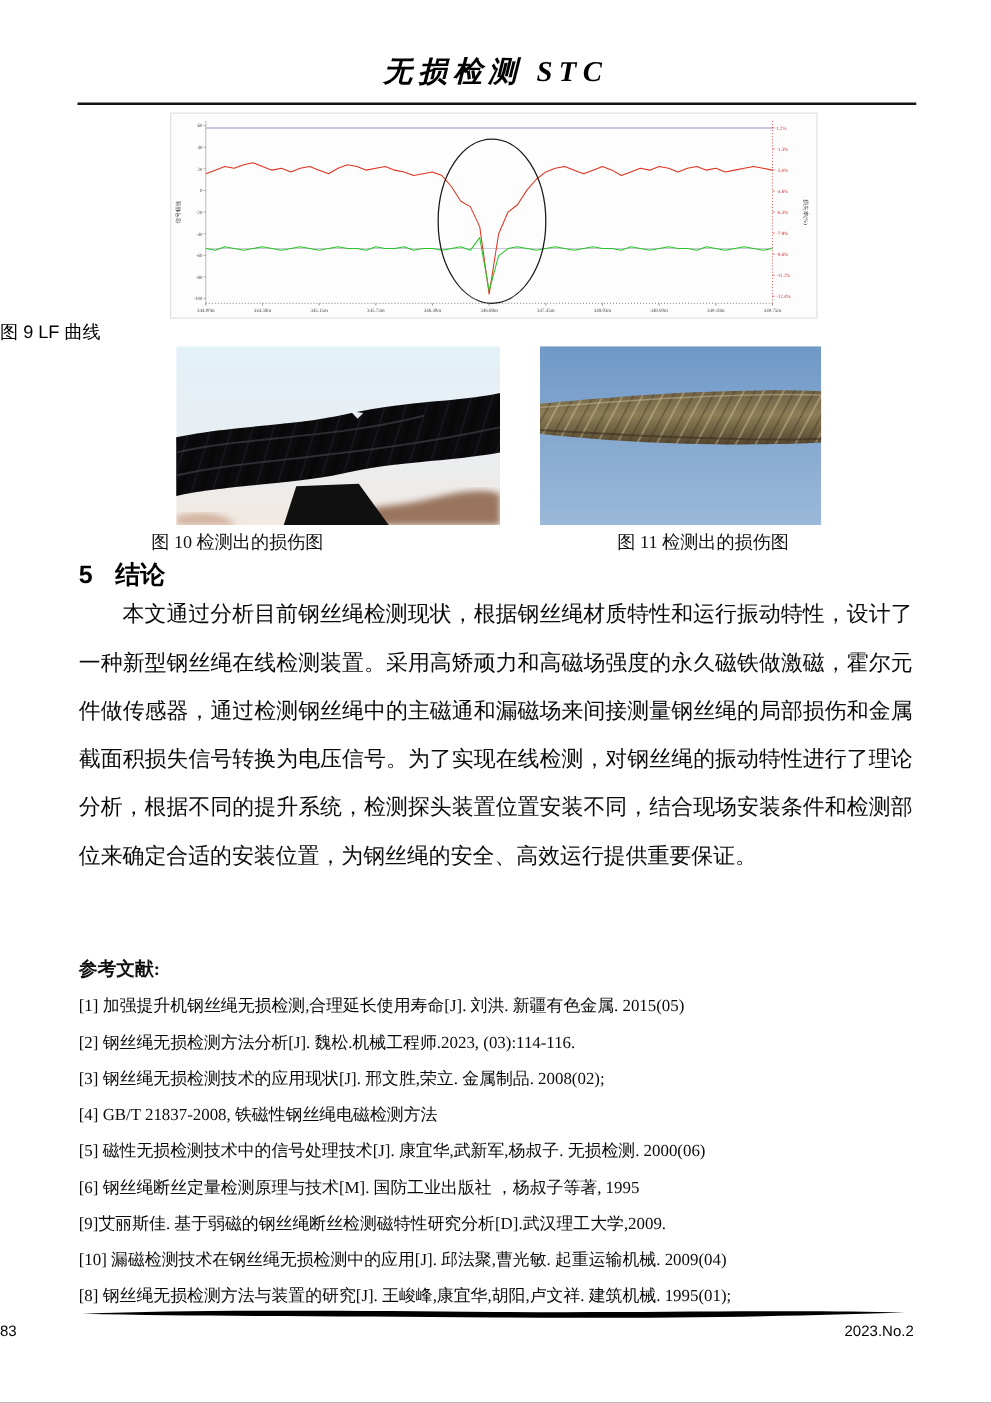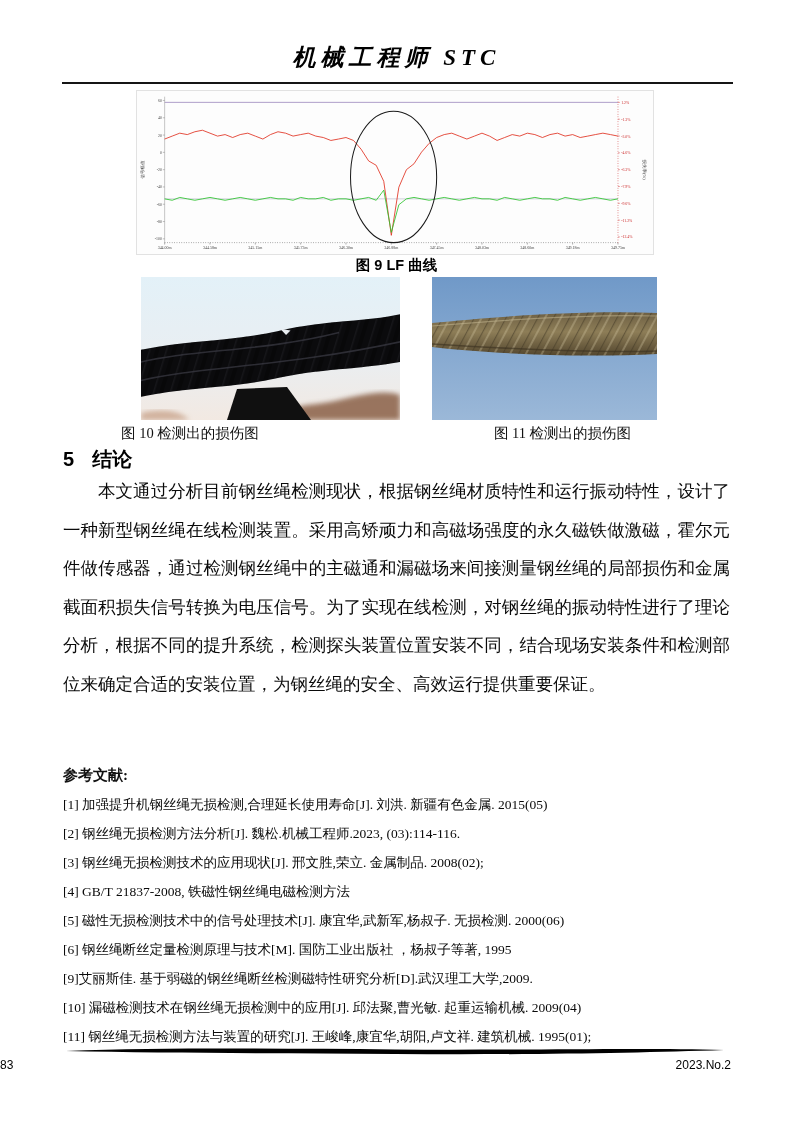--- a/index.html
+++ b/index.html
@@ -6,22 +6,22 @@
   .page{position:relative;width:793px;height:1122px;background:#ffffff;margin:0 auto;
         font-family:"Liberation Serif","DejaVu Serif",serif;color:#111;overflow:hidden;}
   
   .journal-title{position:absolute;top:42px;left:0;width:100%;text-align:center;
         font-size:23px;letter-spacing:5px;font-weight:600;font-style:italic;color:#000;}
   .header-rule{position:absolute;top:82px;left:62px;right:60px;height:2px;background:#151515;}
   
   .chart-box{position:absolute;left:136px;top:90px;width:516px;height:163px;
         background:#fdfdfd;border:1px solid #e2e2e2;}
   .chart-box svg{width:100%;height:100%;display:block;}
-  .fig9-caption{position:absolute;top:256px;left:0;width:100%;text-align:center;
-        font-family:"Liberation Sans",sans-serif;font-weight:700;font-size:14.5px;color:#000;}
+  .fig9-caption{position:absolute;top:256px;left:0;width:100%;
+        font-family:"Liberation Sans",sans-serif;font-weight:400;font-size:14.5px;color:#000;}
   
   .photo10{position:absolute;left:141px;top:277px;width:259px;height:143px;}
   .photo11{position:absolute;left:432px;top:277px;width:225px;height:143px;}
   .photo10 svg,.photo11 svg{width:100%;height:100%;display:block;}
   .fig10-caption{position:absolute;top:424px;left:121px;width:300px;font-size:14.5px;}
   .fig11-caption{position:absolute;top:424px;left:430px;width:265px;text-align:center;font-size:14.5px;}
   
   .section-heading{position:absolute;top:446px;left:63px;font-family:"Liberation Sans",sans-serif;
         font-weight:bold;font-size:20px;color:#000;}
   .section-heading .sec-no{margin-right:18px;}
@@ -38,21 +38,21 @@
   .page-number{position:absolute;top:1058px;left:0;width:100%;text-align:left;
         font-family:"Liberation Sans",sans-serif;font-size:12px;color:#000;}
   .issue-number{position:absolute;top:1058px;right:62px;font-family:"Liberation Sans",sans-serif;
         font-size:12px;color:#000;}
 </style>
 </head>
 <body>
 
 <div class="page">
 
-  <div class="journal-title">机械工程师  STC</div>
+  <div class="journal-title">无损检测  STC</div>
   <div class="header-rule"></div>
 
   <div class="chart-box">
     <svg id="lf-chart-svg" viewBox="0 0 560 172" preserveAspectRatio="none">
         <line x1="30" y1="12" x2="522" y2="12" stroke="#a08cc0" stroke-width="0.9"></line>
         <line x1="30" y1="113.8" x2="522" y2="113.8" stroke="#c9c9d6" stroke-width="0.9"></line>
         <line x1="30" y1="6" x2="30" y2="160" stroke="#999" stroke-width="0.6"></line>
         <line x1="30" y1="160" x2="522" y2="160" stroke="#555" stroke-width="0.7" stroke-dasharray="0.8 1.8"></line>
         <line x1="522" y1="6" x2="522" y2="160" stroke="#cc2a2a" stroke-width="0.7" stroke-dasharray="0.8 1.8"></line>
         <line x1="30" y1="160" x2="30" y2="162" stroke="#555" stroke-width="0.5"></line>
@@ -190,21 +190,21 @@
     <p class="refs-title">参考文献:</p>
     <ol>
       <li>[1]  加强提升机钢丝绳无损检测,合理延长使用寿命[J].  刘洪.  新疆有色金属. 2015(05)</li>
       <li>[2]  钢丝绳无损检测方法分析[J].  魏松.机械工程师.2023, (03):114-116.</li>
       <li>[3]  钢丝绳无损检测技术的应用现状[J].  邢文胜,荣立.  金属制品. 2008(02);</li>
       <li>[4] GB/T 21837-2008,  铁磁性钢丝绳电磁检测方法</li>
       <li>[5]  磁性无损检测技术中的信号处理技术[J].  康宜华,武新军,杨叔子.  无损检测. 2000(06)</li>
       <li>[6]  钢丝绳断丝定量检测原理与技术[M].  国防工业出版社 ，杨叔子等著, 1995</li>
       <li>[9]艾丽斯佳.  基于弱磁的钢丝绳断丝检测磁特性研究分析[D].武汉理工大学,2009.</li>
       <li>[10]  漏磁检测技术在钢丝绳无损检测中的应用[J].  邱法聚,曹光敏.   起重运输机械. 2009(04)</li>
-      <li>[11]  钢丝绳无损检测方法与装置的研究[J].  王峻峰,康宜华,胡阳,卢文祥.  建筑机械. 1995(01);</li>
+      <li>[8]  钢丝绳无损检测方法与装置的研究[J].  王峻峰,康宜华,胡阳,卢文祥.  建筑机械. 1995(01);</li>
     </ol>
   </div>
 
   <div class="footer-rule">
     <svg viewBox="0 0 660 12" preserveAspectRatio="none">
       <path d="M2,6 C100,2.5 210,3.5 330,4.5 C455,5.5 570,2.5 658,5 C570,8 455,10 330,9 C210,8 100,8.2 2,6 Z" fill="#000"></path>
     </svg>
   </div>
   <div class="page-number">83</div>
   <div class="issue-number">2023.No.2</div>

